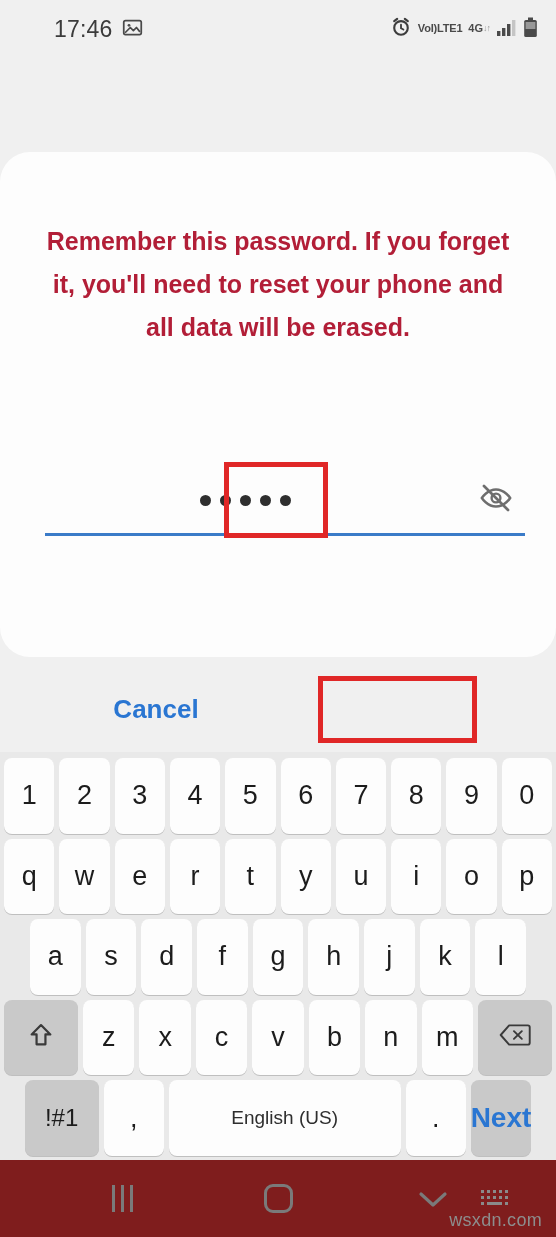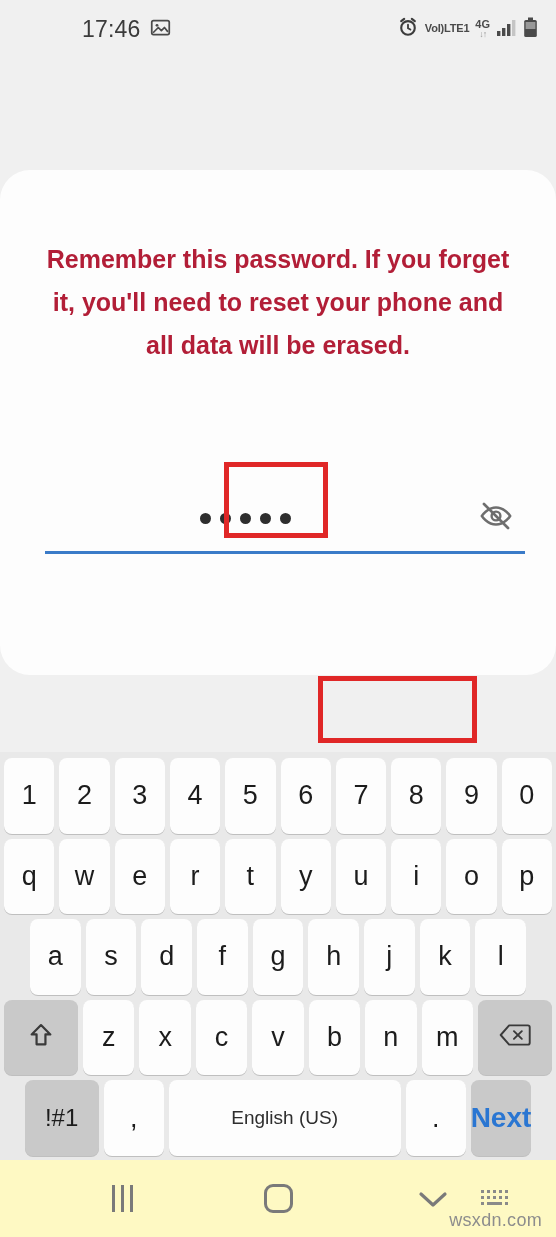--- a/index.html
+++ b/index.html
@@ -16,52 +16,52 @@
   }
 
   
   #status-bar {
     position: absolute; left: 0; top: 0;
     width: 556px; height: 58px;
     display: flex; align-items: center;
   }
   #status-left {
     display: flex; align-items: center; gap: 9px;
-    margin-left: 82px;
+    margin-left: 54px;
   }
   #status-clock {
     font-size: 23px; color: #3b3b3b; letter-spacing: .2px;
   }
   .img-icon { display: block; }
   #status-right {
     position: absolute; right: 18px; top: 50%;
     transform: translateY(-50%);
     display: flex; align-items: center; gap: 6px;
   }
   #volte-badge {
     display: flex; flex-direction: row;
     line-height: 1.02; font-size: 11px; color: #4a4a4a;
     font-weight: bold; letter-spacing: -.2px;
   }
   #net-badge {
-    display: flex; flex-direction: column; align-items: center;
+    display: flex; flex-direction: row; align-items: center;
     line-height: 1.02; font-size: 11px; color: #4a4a4a; font-weight: bold;
   }
   #net-arrows { font-size: 9px; color: #9a9a9a; letter-spacing: -1px; }
 
   
   #page-title {
     position: absolute; left: 36px; top: 72px;
     font-size: 31px; color: #2b2b2b; font-weight: normal;
     letter-spacing: .2px;
   }
 
   
   #card {
-    position: absolute; left: 0; top: 170px;
+    position: absolute; left: 0; top: 152px;
     width: 556px; height: 505px;
     background: #fdfdfd;
     border-radius: 30px;
   }
   #warning-text {
     position: absolute; left: 46px; top: 68px; width: 464px;
     text-align: center;
     font-size: 25px; line-height: 1.72; font-weight: bold;
     color: #b21e37;
   }
@@ -141,21 +141,21 @@
   .key.space { flex: 0 0 232px; font-size: 19px; color: #2e2e2e; }
   .key.punct { flex: 0 0 60px; }
   .key.next { flex: 0 0 60px; font-size: 28px; color: #2a76d2; font-weight: bold; }
   #row-home { padding: 0 26px; }
   #row-shift .key.letter { flex: 1; }
 
   
   #nav-bar {
     position: absolute; left: 0; top: 1160px;
     width: 556px; height: 77px;
-    background: #fef9c3;
+    background: #7f1d1d;
   }
   .nav-btn {
     position: absolute; top: 50%; transform: translateY(-50%);
     display: flex; align-items: center; justify-content: center;
     width: 58px; height: 44px;
   }
   #nav-recents { left: 93px; }
   #nav-home { left: 249px; }
   #nav-dismiss { left: 404px; }
   #nav-switch { left: 466px; }
@@ -244,20 +244,21 @@
           <path d="M2 12s3.8-6 10-6 10 6 10 6-3.8 6-10 6S2 12 2 12z" fill="none" stroke="#6e6e6e" stroke-width="1.7"></path>
           <circle cx="12" cy="12" r="3.1" fill="none" stroke="#6e6e6e" stroke-width="1.7"></circle>
           <path d="M3.5 3.5 L20.5 20.5" stroke="#6e6e6e" stroke-width="1.9" stroke-linecap="round"></path>
         </svg>
       </div>
       <div id="password-underline"></div>
     </div>
   </div>
 
   <div id="action-row">
+    <div class="action-btn" id="cancel-button">Cancel</div>
   </div>
 
   <div class="annot-box" id="annot-password"></div>
   <div class="annot-box" id="annot-continue"></div>
 
   <div id="keyboard">
 
     <div class="kb-row" id="row-numbers">
       <div class="key">1</div>
       <div class="key">2</div>

